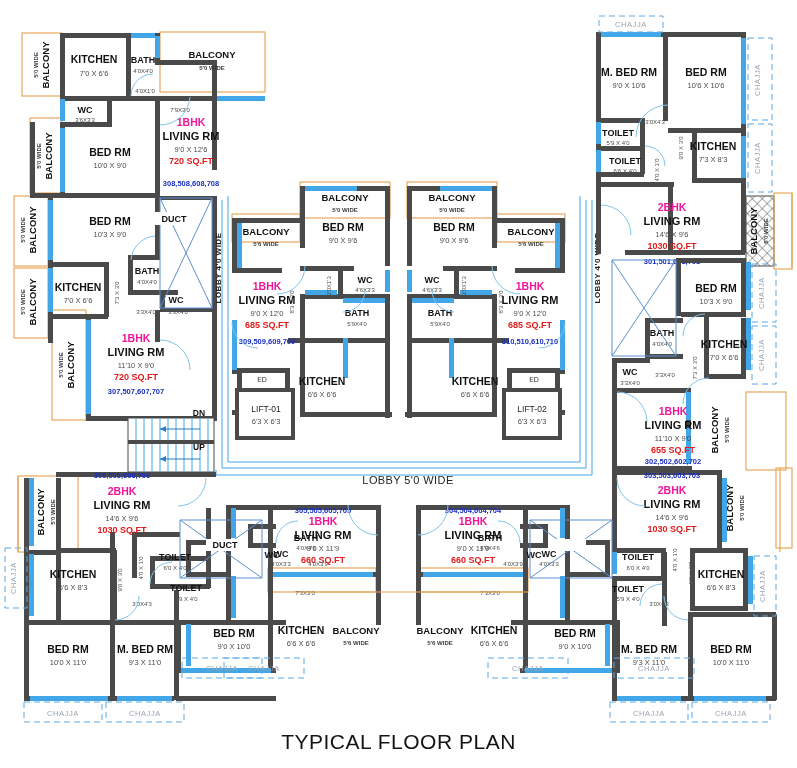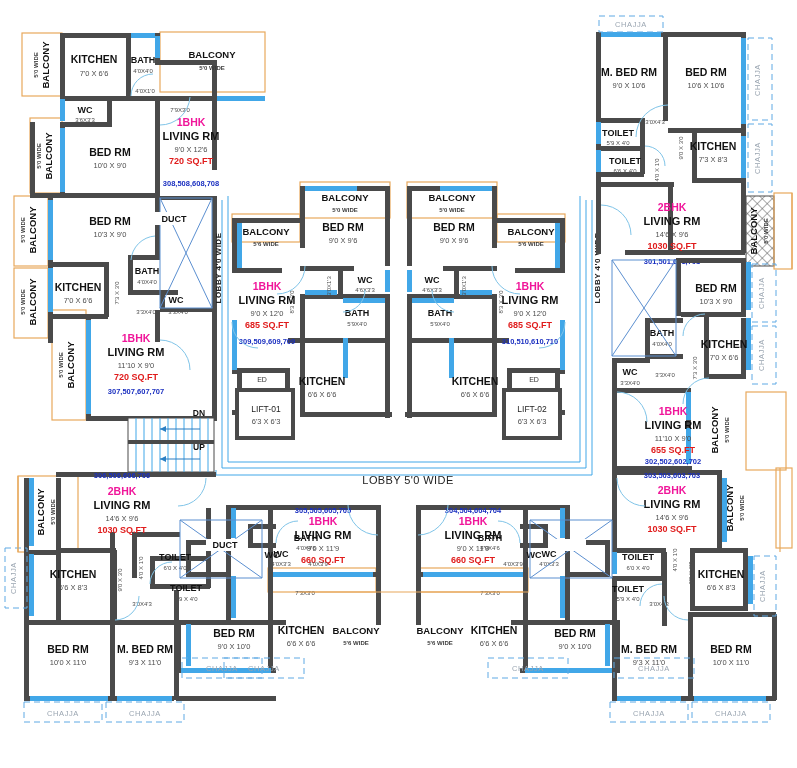--- a/index.html
+++ b/index.html
@@ -724,13 +724,14 @@
   </g>
 
   <g class="bo">
     <path d="M18 476 L18 552"></path>
     <path d="M780 468 L780 552"></path>
     <path d="M300 592 L528 592"></path>
     <path d="M792 193 L792 269"></path>
   </g>
 </svg>
 
+<div class="ttl">TYPICAL FLOOR PLAN</div>
 </div>
 
 </body></html>

